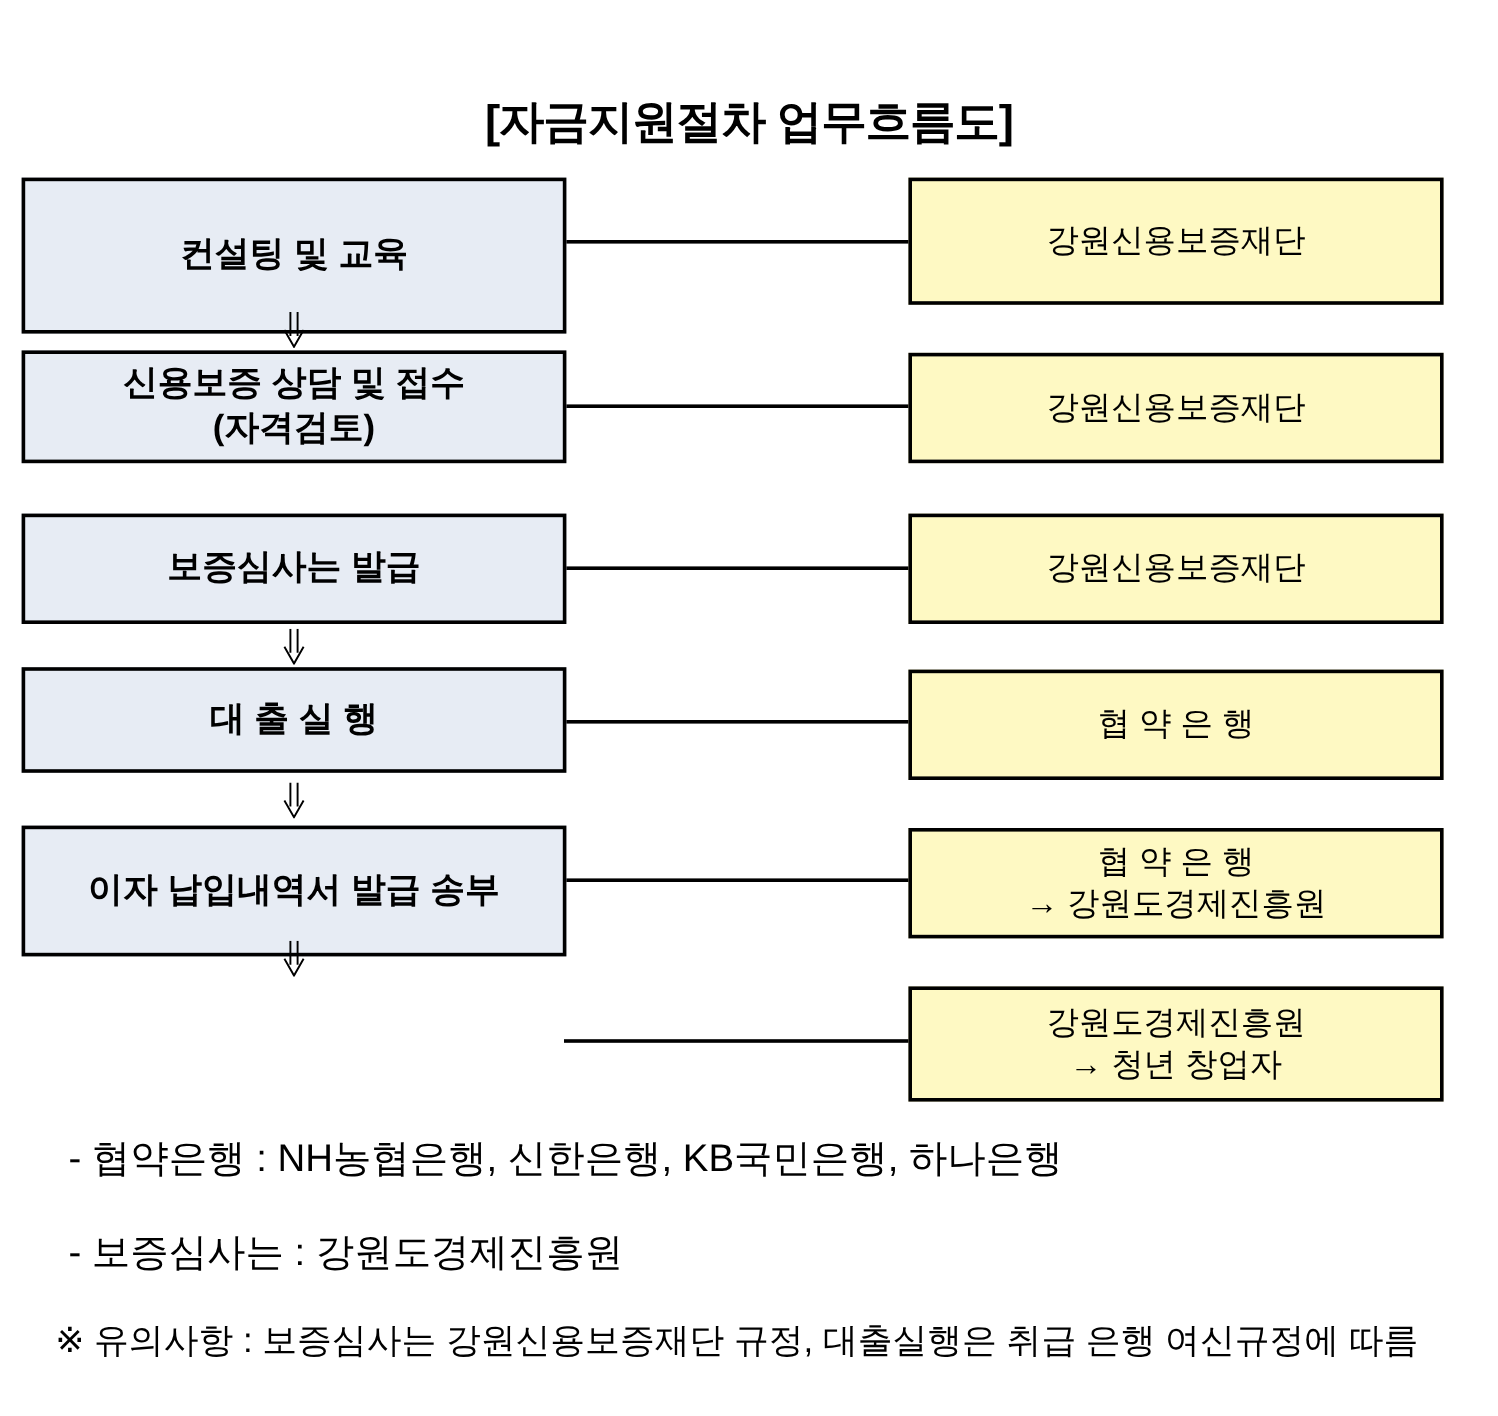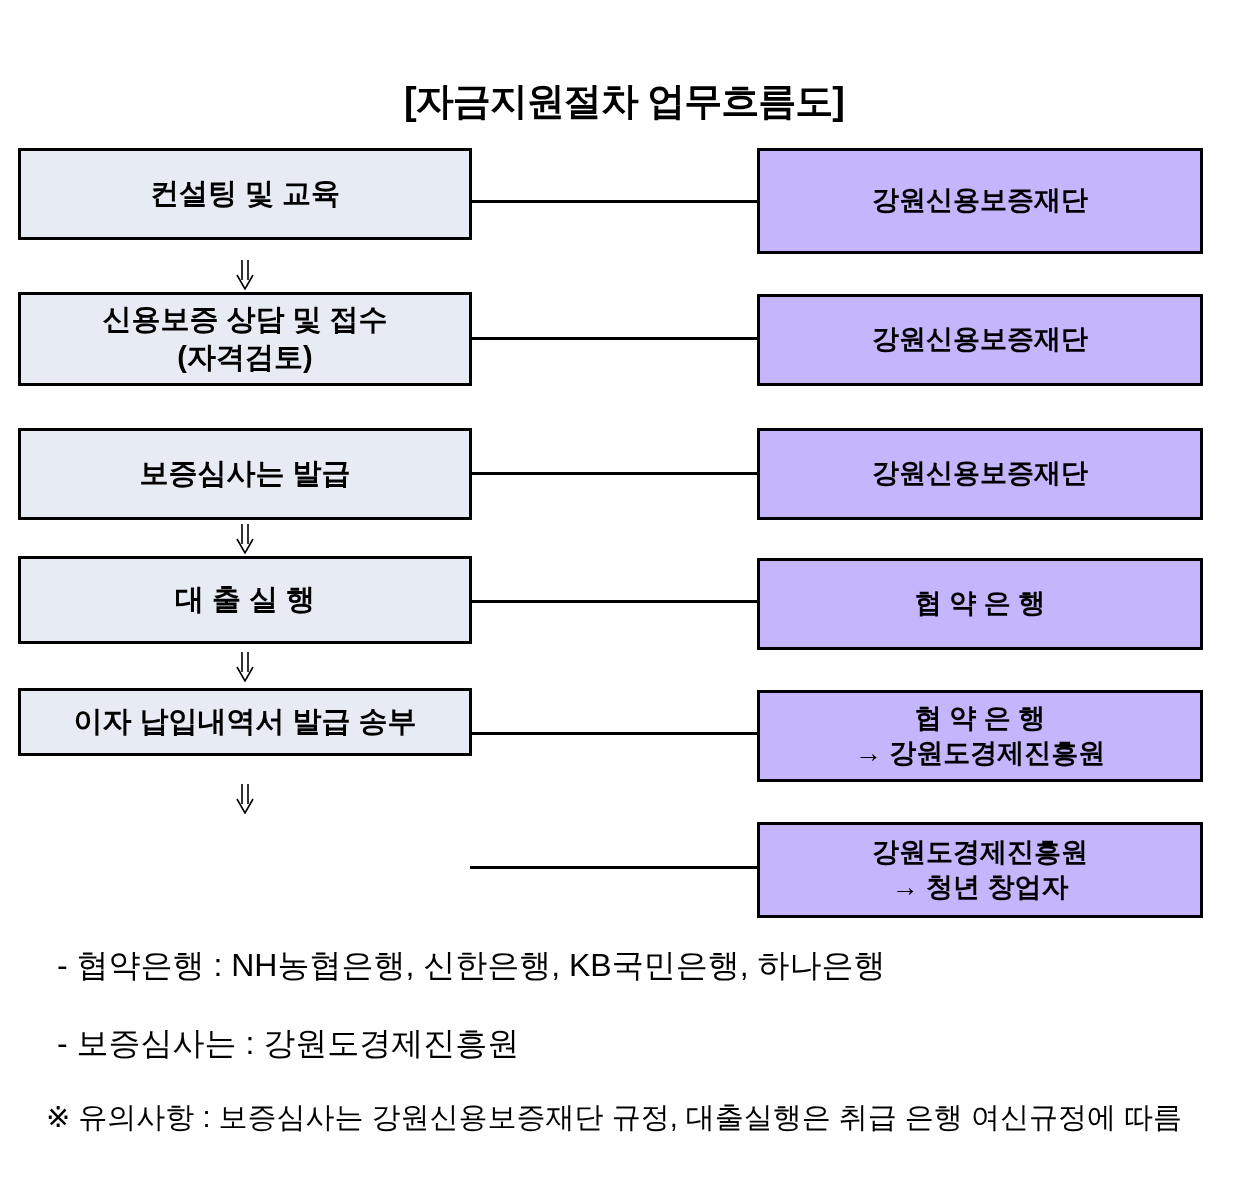--- a/index.html
+++ b/index.html
@@ -40,22 +40,22 @@
   .box.left-box {
     left: 18px;
     width: 454px;
     background: #e7ecf4;
     font-weight: 700;
     font-size: 29px;
   }
   .box.right-box {
     left: 757px;
     width: 446px;
-    background: #c4b5fd;
-    font-weight: 700;
+    background: #fef9c3;
+    font-weight: 400;
     font-size: 27px;
   }
   .hline {
     position: absolute;
     left: 470px;
     width: 289px;
     height: 3px;
     background: #000000;
   }
   .arrow {
@@ -73,21 +73,21 @@
   .note-3 { left: 46px; font-size: 29px; }
 </style>
 </head>
 <body>
 
 <div class="canvas">
 
   <div class="title">[자금지원절차 업무흐름도]</div>
 
   <div class="hline" style="top:200px"></div>
-  <div class="box left-box" style="top:148px;height:92px">
+  <div class="box left-box" style="top:148px;height:130px">
     <span>컨설팅 및 교육</span>
   </div>
   <div class="box right-box" style="top:148px;height:106px">
     <span>강원신용보증재단</span>
   </div>
   <div class="arrow" style="top:260px">
     <svg width="26" height="30" viewBox="0 0 26 30">
       <line x1="10" y1="0" x2="10" y2="20" stroke="#000" stroke-width="1.6"></line>
       <line x1="16" y1="0" x2="16" y2="20" stroke="#000" stroke-width="1.6"></line>
       <polyline points="5,15 13,29 21,15" fill="none" stroke="#000" stroke-width="1.6"></polyline>
@@ -127,21 +127,21 @@
   </div>
   <div class="arrow" style="top:652px">
     <svg width="26" height="30" viewBox="0 0 26 30">
       <line x1="10" y1="0" x2="10" y2="20" stroke="#000" stroke-width="1.6"></line>
       <line x1="16" y1="0" x2="16" y2="20" stroke="#000" stroke-width="1.6"></line>
       <polyline points="5,15 13,29 21,15" fill="none" stroke="#000" stroke-width="1.6"></polyline>
     </svg>
   </div>
 
   <div class="hline" style="top:732px"></div>
-  <div class="box left-box" style="top:688px;height:68px">
+  <div class="box left-box" style="top:688px;height:109px">
     <span>이자 납입내역서 발급 송부</span>
   </div>
   <div class="box right-box" style="top:690px;height:92px">
     <span>협  약  은  행</span>
     <span>→ 강원도경제진흥원</span>
   </div>
   <div class="arrow" style="top:784px">
     <svg width="26" height="30" viewBox="0 0 26 30">
       <line x1="10" y1="0" x2="10" y2="20" stroke="#000" stroke-width="1.6"></line>
       <line x1="16" y1="0" x2="16" y2="20" stroke="#000" stroke-width="1.6"></line>

